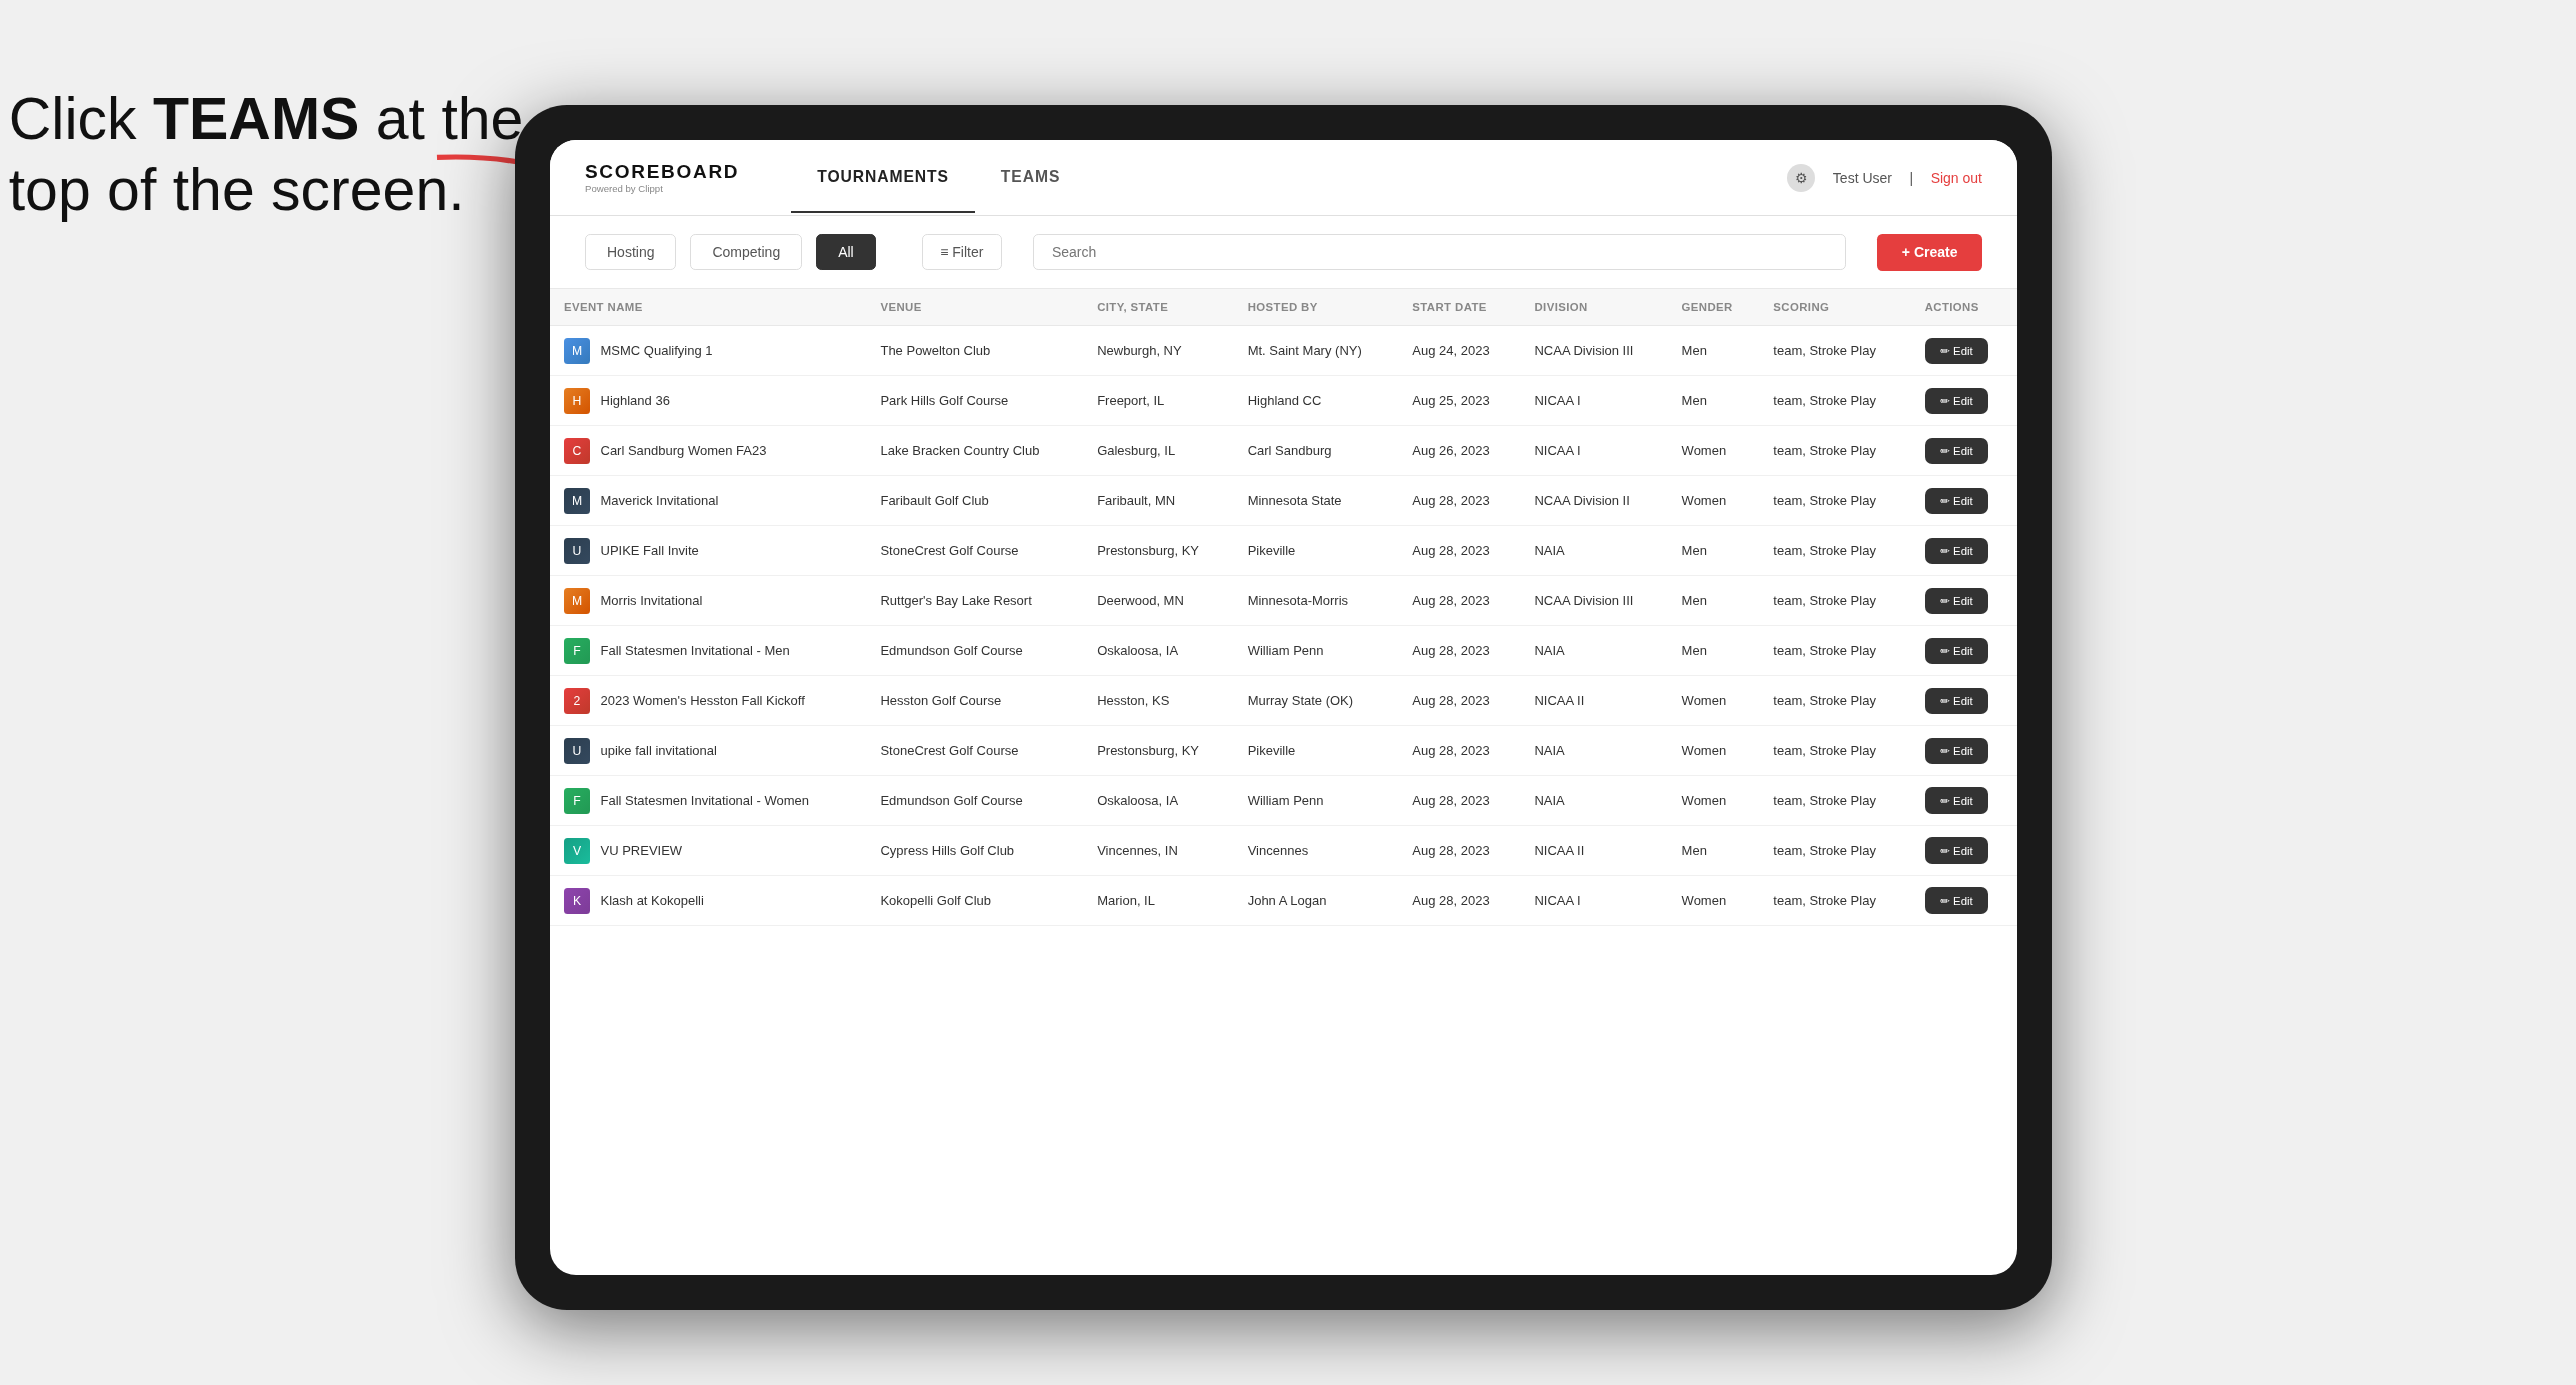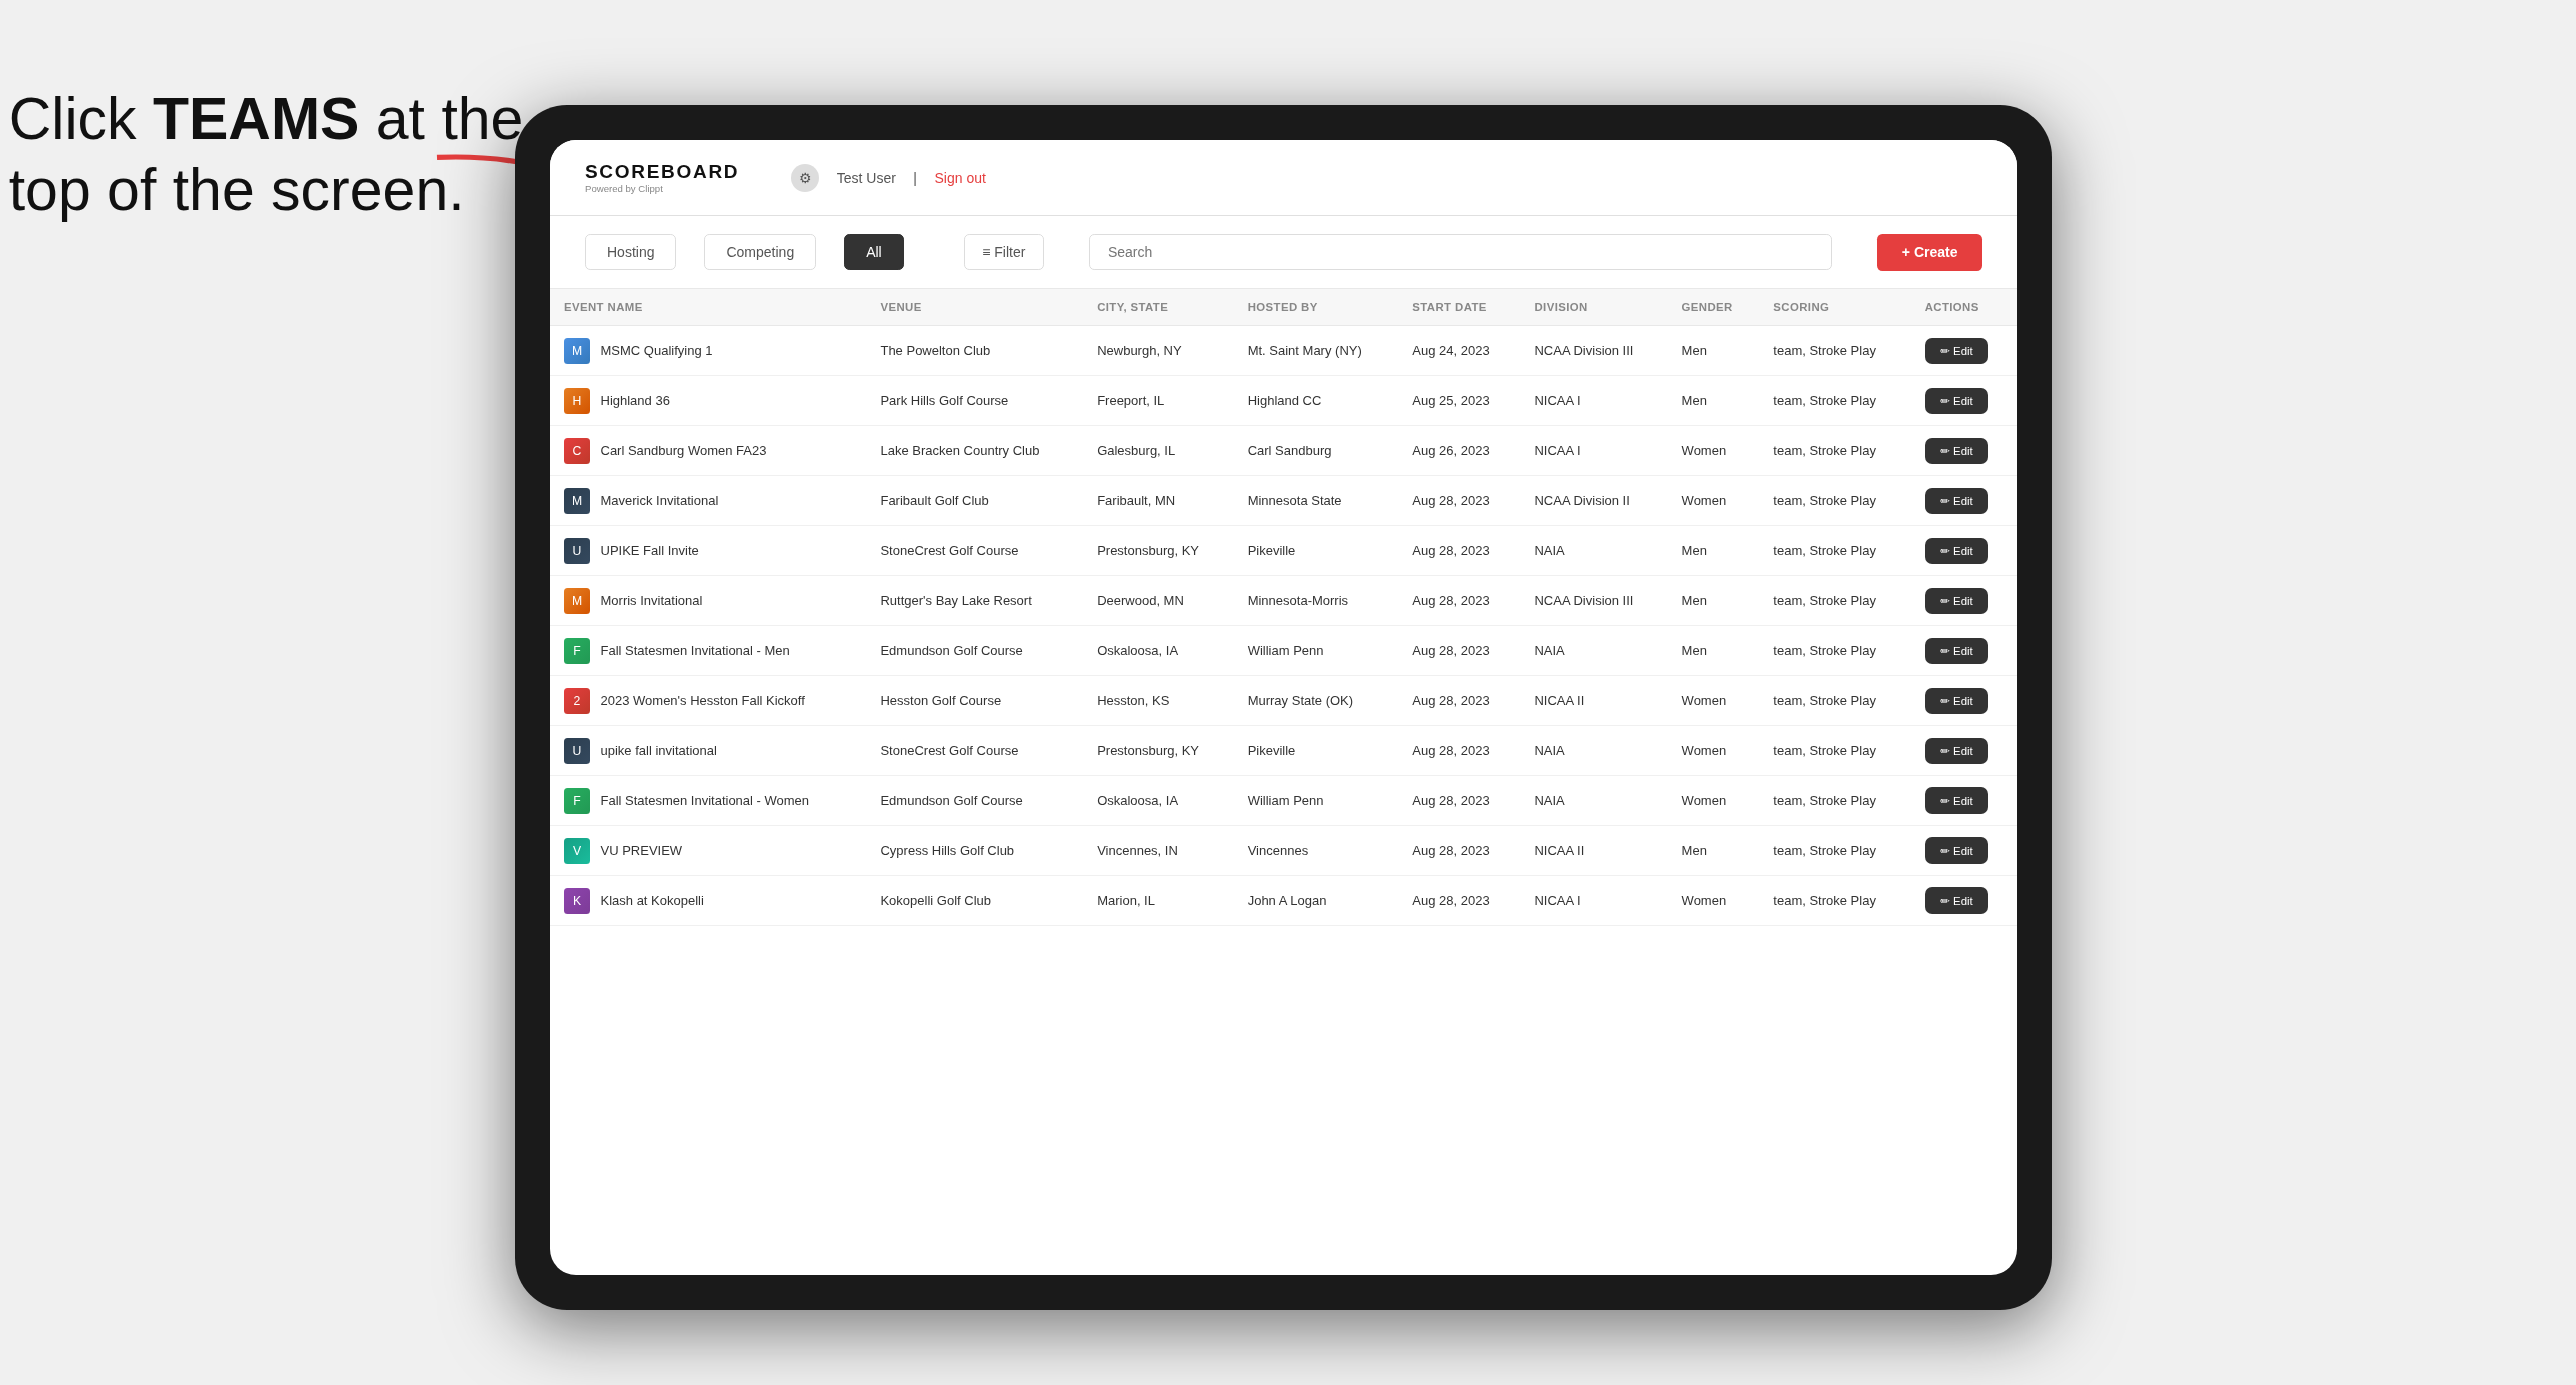--- a/index.html
+++ b/index.html
@@ -120,21 +120,21 @@
       justify-content: center;
       font-size: 14px;
     }
 
     
     .toolbar {
       display: flex;
       align-items: center;
       padding: 17.5px 35px;
       border-bottom: 0.9px solid #e8e8e8;
-      gap: 28px;
+      gap: 14px;
       flex-shrink: 0;
     }
 
     .filter-tab {
       padding: 8.7px 21px;
       border-radius: 5.2px;
       font-size: 14px;
       cursor: pointer;
       border: 0.9px solid #ddd;
       background: #fff;
@@ -287,20 +287,24 @@
   <path d="M 80 20 Q 300 10 450 200" stroke="#e53e3e" stroke-width="6" fill="none" marker-end="url(#arrowhead)"></path>
 </svg>
 
 <div class="tablet-frame">
   <div class="tablet-screen">
 
     <nav class="nav-bar">
       <div class="logo">
         <span class="logo-title">SCOREBOARD</span>
         <span class="logo-subtitle">Powered by Clippt</span>
+      </div>
+      <div class="nav-links">
+        <div class="nav-link active">TOURNAMENTS</div>
+        <div class="nav-link">TEAMS</div>
       </div>
       <div class="nav-right">
         <div class="gear-icon">⚙</div>
         <span>Test User</span>
         <span>|</span>
         <span style="cursor:pointer;color:#e53e3e;">Sign out</span>
       </div>
     </nav>
 
     <div class="toolbar">

